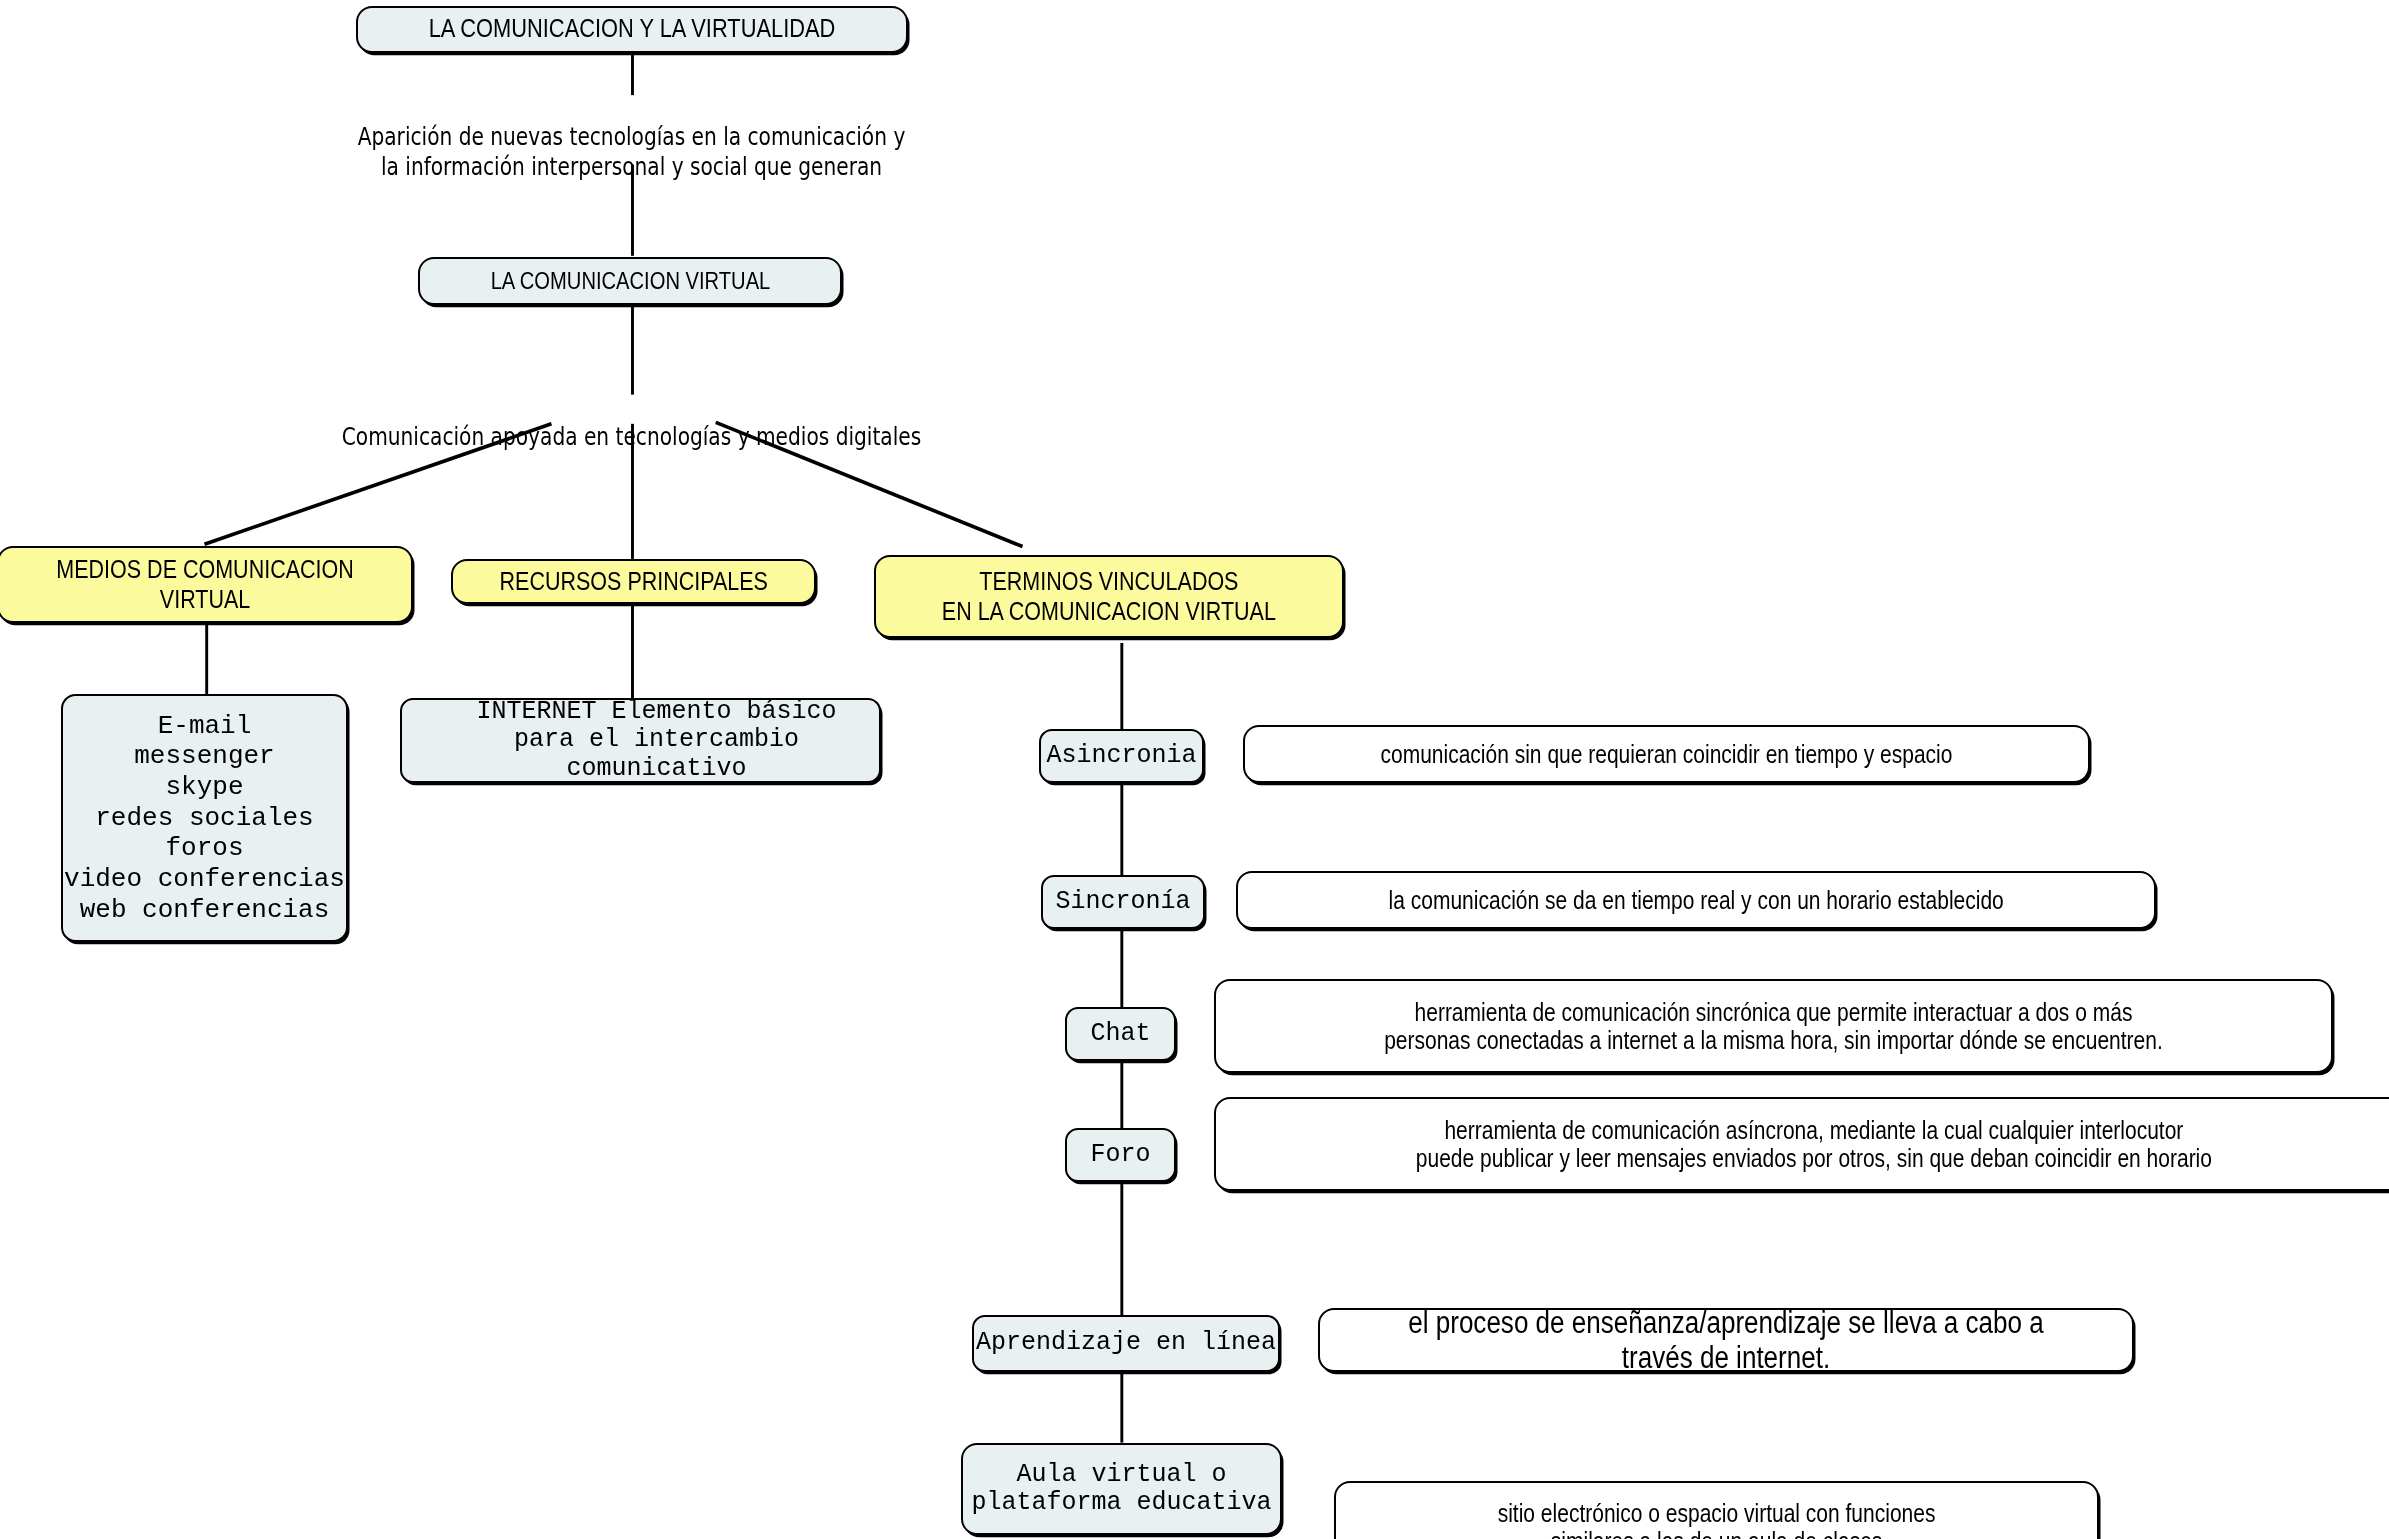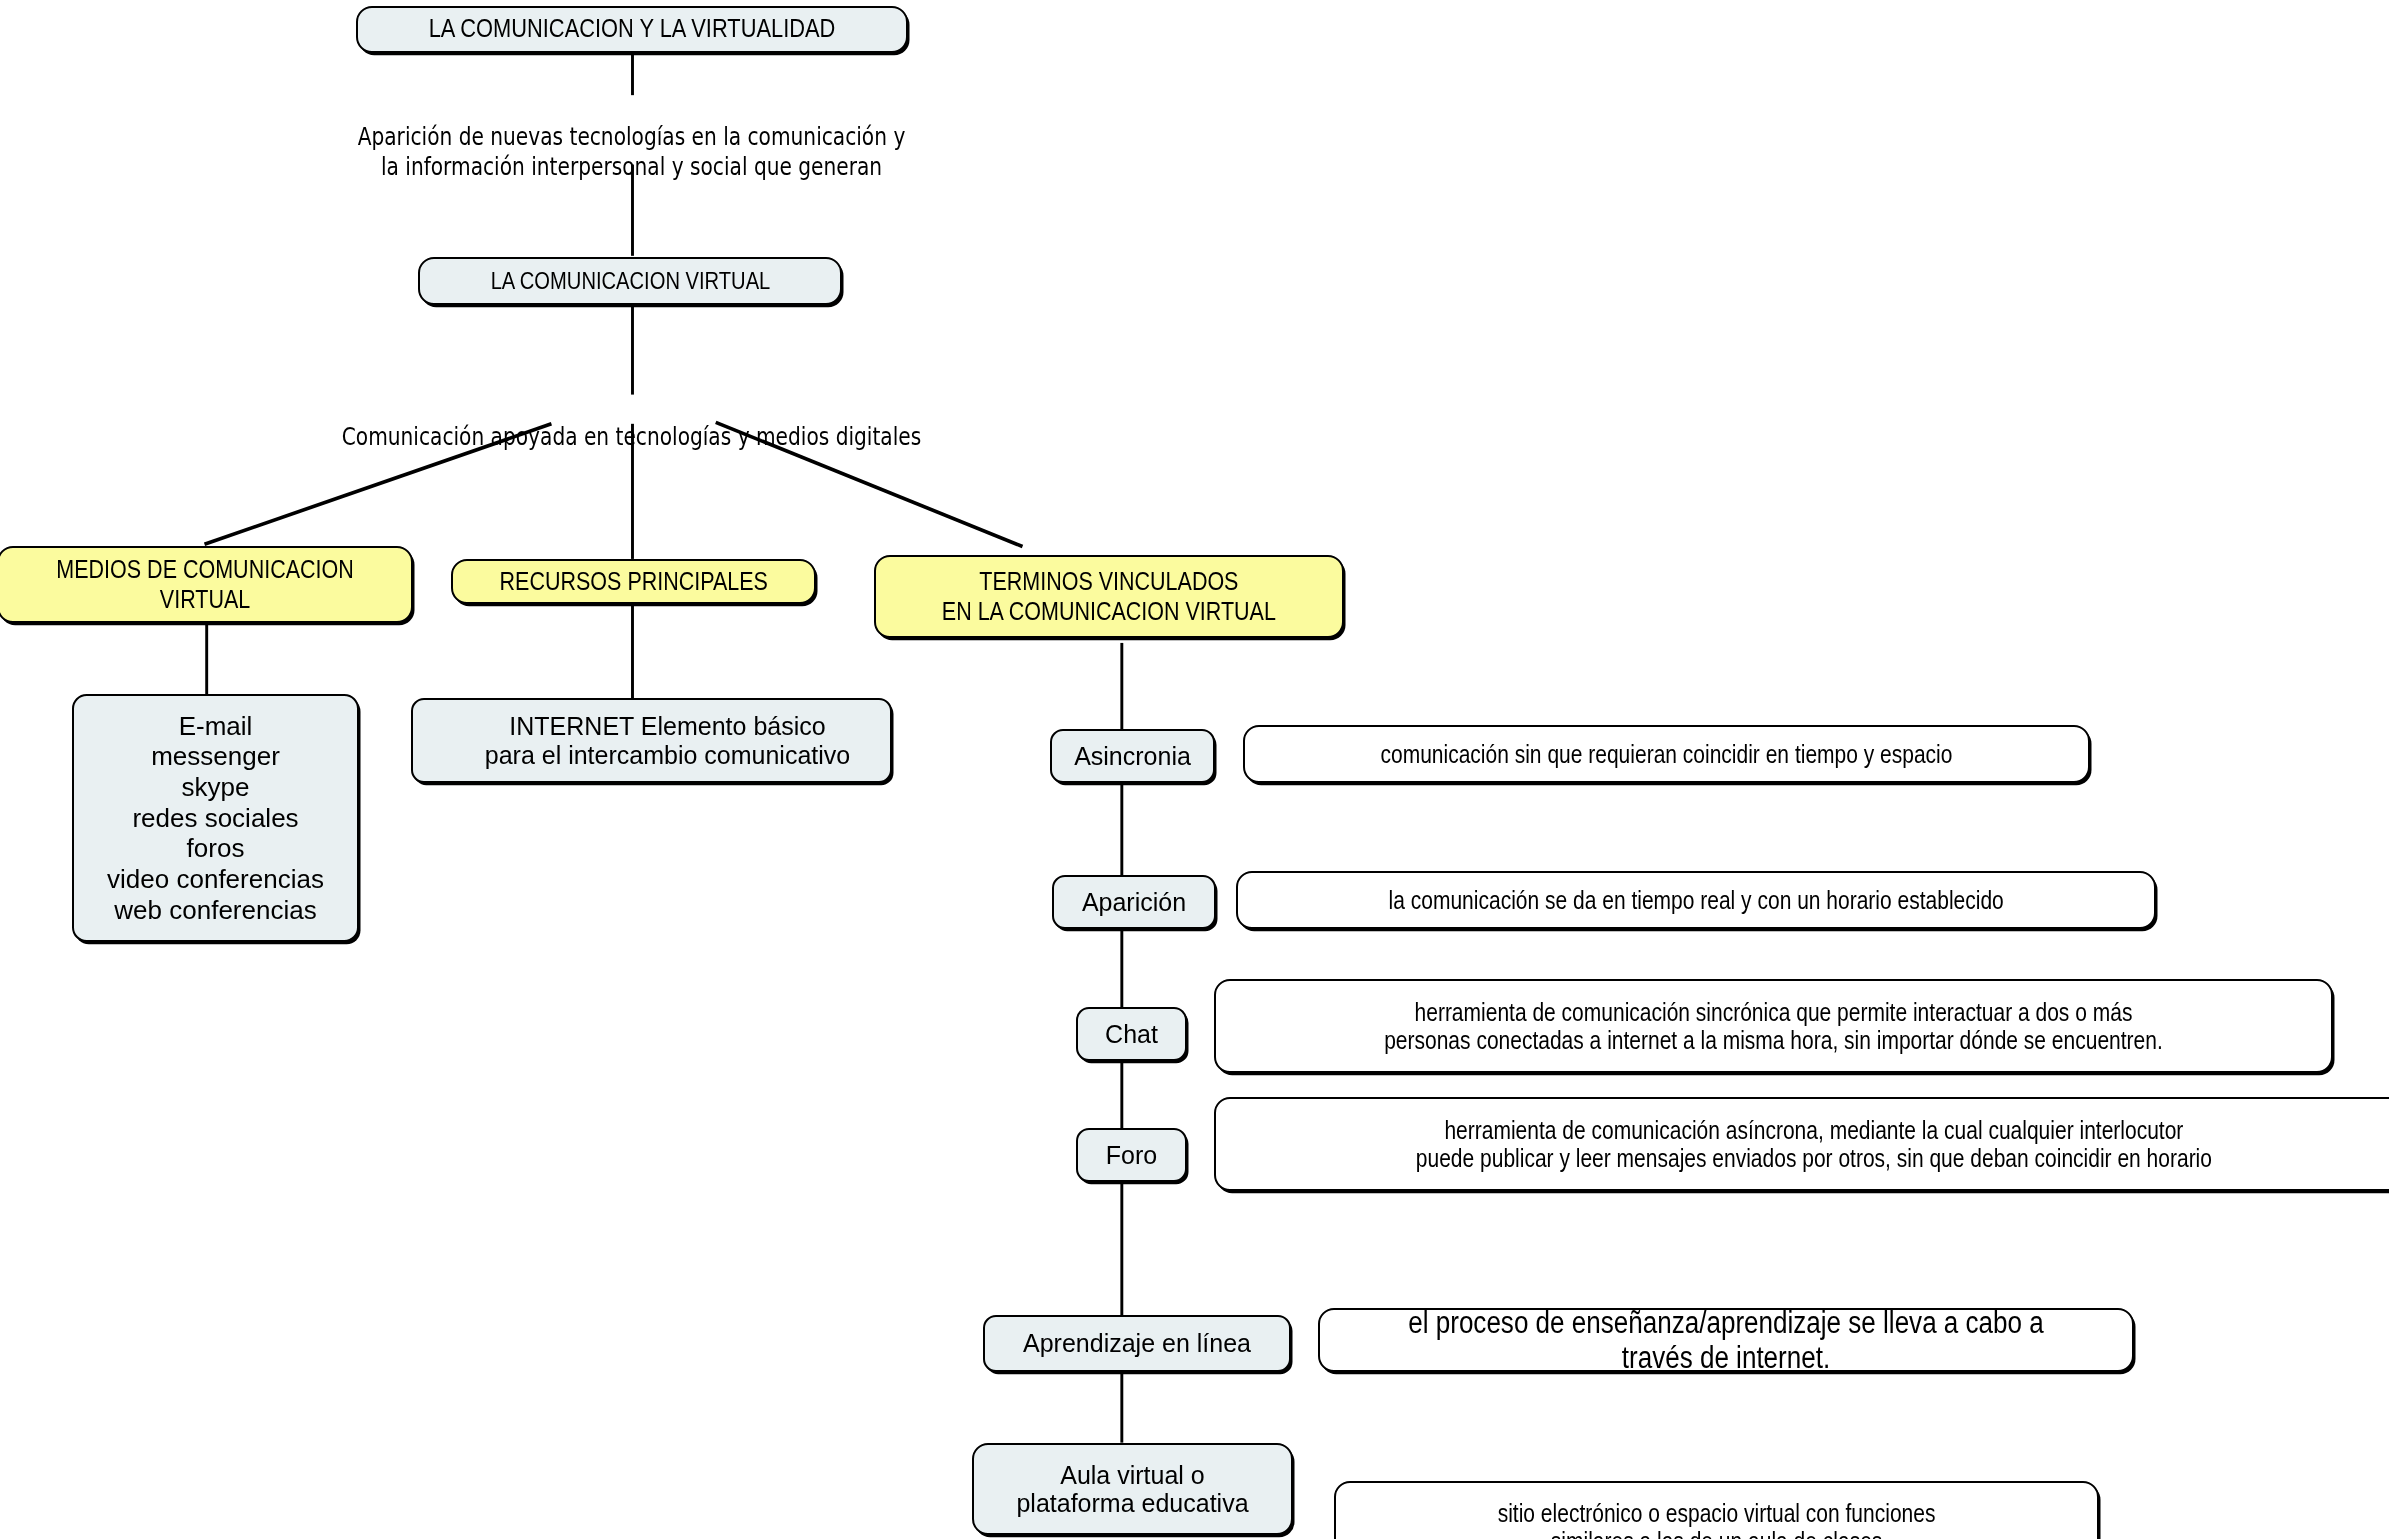--- a/index.html
+++ b/index.html
@@ -42,22 +42,21 @@
   
   .cond{
     font-family:"Liberation Sans Narrow","Liberation Sans", sans-serif;
     transform-origin:center center;
   }
   .cond-inner{
     display:block;
     transform:scaleX(0.84);
   }
   .plain{
-    font-family:Liberation Sans, sans-serif;
-    margin-left:11px;
+    font-family:Liberation Mono, monospace;
   }
 
   .label{
     position:absolute;
     text-align:center;
     line-height:1.22;
     white-space:pre-line;
     z-index:2;
     font-family:"DejaVu Sans", sans-serif;
   }
@@ -138,21 +137,21 @@
   </div>
 
   <div class="node blue plain" style="left:1039px; top:729px; width:165px; height:54px; font-size:25px; border-radius:13px;">
     <span>Asincronia</span>
   </div>
   <div class="node white cond" style="left:1243px; top:725px; width:847px; height:58px; font-size:25px; border-radius:16px;">
     <span class="cond-inner">comunicación sin que requieran coincidir en tiempo y espacio</span>
   </div>
 
   <div class="node blue plain" style="left:1041px; top:875px; width:164px; height:54px; font-size:25px; border-radius:13px;">
-    <span>Aparición</span>
+    <span>Sincronía</span>
   </div>
   <div class="node white cond" style="left:1236px; top:871px; width:920px; height:58px; font-size:25px; border-radius:16px;">
     <span class="cond-inner">la comunicación se da en tiempo real y con un horario establecido</span>
   </div>
 
   <div class="node blue plain" style="left:1065px; top:1007px; width:111px; height:54px; font-size:25px; border-radius:13px;">
     <span>Chat</span>
   </div>
   <div class="node white cond" style="left:1214px; top:979px; width:1119px; height:94px; font-size:25px; border-radius:16px;">
     <span class="cond-inner">herramienta de comunicación sincrónica que permite interactuar a dos o más

